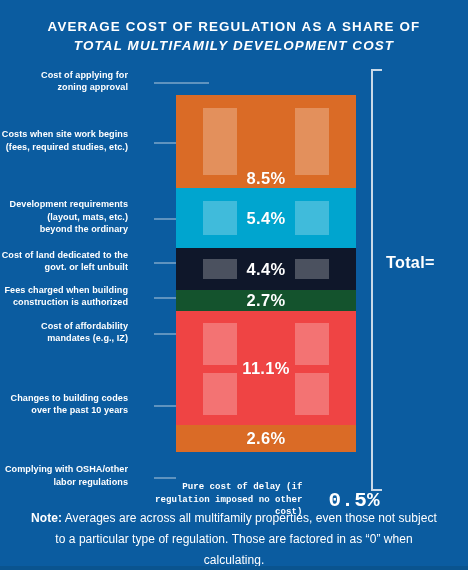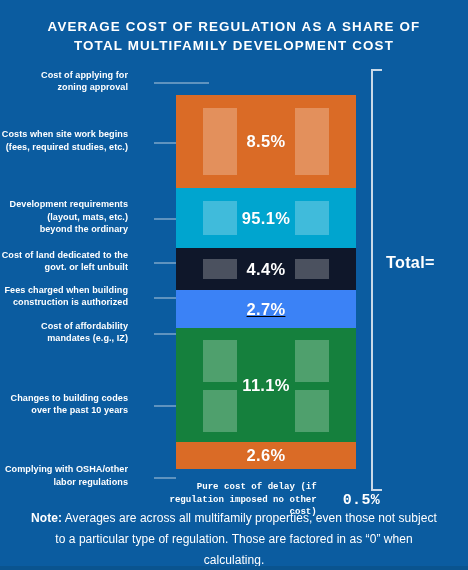--- a/index.html
+++ b/index.html
@@ -20,21 +20,21 @@
     position: absolute;
     left: 0; top: 17px;
     width: 468px;
     text-align: center;
     color: #ffffff;
     font-weight: bold;
     font-size: 13.4px;
     letter-spacing: 1.15px;
     line-height: 19px;
   }
-  .title-line2 { display: block; }
+  .title-line2 { display: block; font-style: italic; }
 
   
   .chart {
     position: absolute;
     left: 0; top: 0;
     width: 468px; height: 570px;
   }
 
   
   .bar-col {
@@ -128,21 +128,21 @@
     color: #ffffff;
     font-weight: bold;
     font-size: 9.1px;
     line-height: 12.4px;
     text-align: right;
     flex: 1;
   }
   .delay-val {
     color: #ffffff;
     font-weight: bold;
-    font-size: 15px;
+    font-size: 21px;
     letter-spacing: 0.3px;
     white-space: nowrap;
   }
 
   
   .bracket {
     position: absolute;
     left: 371px;
     top: 69px;
     width: 11px;
@@ -196,45 +196,45 @@
 
   <div class="chart">
 
     <div class="roof-wrap">
       <div class="roof" id="roof" style="background: #6d28d9; margin-top: 36px;">
         <span class="val">3.2%</span>
       </div>
     </div>
 
     <div class="bar-col" id="barcol">
-        <div class="seg" style="height: 93px; background: rgb(218, 107, 38);">
+        <div class="seg" style="height: 93px; background: rgb(218, 107, 38); align-items: flex-end;">
           <div class="windows">
             <div class="win" style="left: 27px; height: 67px; top: 13px;"></div>
             <div class="win" style="left: 119px; height: 67px; top: 13px;"></div>
           </div>
           <span class="val">8.5%</span>
         </div>
         <div class="seg" style="height: 60px; background: rgb(0, 165, 207);">
           <div class="windows">
             <div class="win" style="left: 27px; height: 34px; top: 13px;"></div>
             <div class="win" style="left: 119px; height: 34px; top: 13px;"></div>
           </div>
-          <span class="val">95.1%</span>
+          <span class="val">5.4%</span>
         </div>
         <div class="seg" style="height: 42px; background: #0f172a;">
           <div class="windows">
             <div class="win" style="left: 27px; height: 20px; top: 11px;"></div>
             <div class="win" style="left: 119px; height: 20px; top: 11px;"></div>
           </div>
           <span class="val">4.4%</span>
         </div>
-        <div class="seg" style="height: 38px; background: #3b82f6; text-decoration: underline;">
+        <div class="seg" style="height: 21px; background: #14532d;">
           <span class="val">2.7%</span>
         </div>
-        <div class="seg" style="height: 114px; background: #15803d;">
+        <div class="seg" style="height: 114px; background: #ef4444;">
           <div class="windows">
             <div class="win" style="left: 27px; height: 42px; top: 12px;"></div>
             <div class="win" style="left: 119px; height: 42px; top: 12px;"></div>
             <div class="win" style="left: 27px; height: 42px; top: 62px;"></div>
             <div class="win" style="left: 119px; height: 42px; top: 62px;"></div>
           </div>
           <span class="val">11.1%</span>
         </div>
         <div class="seg" style="height: 27px; background: rgb(218, 107, 38);">
           <span class="val">2.6%</span>

